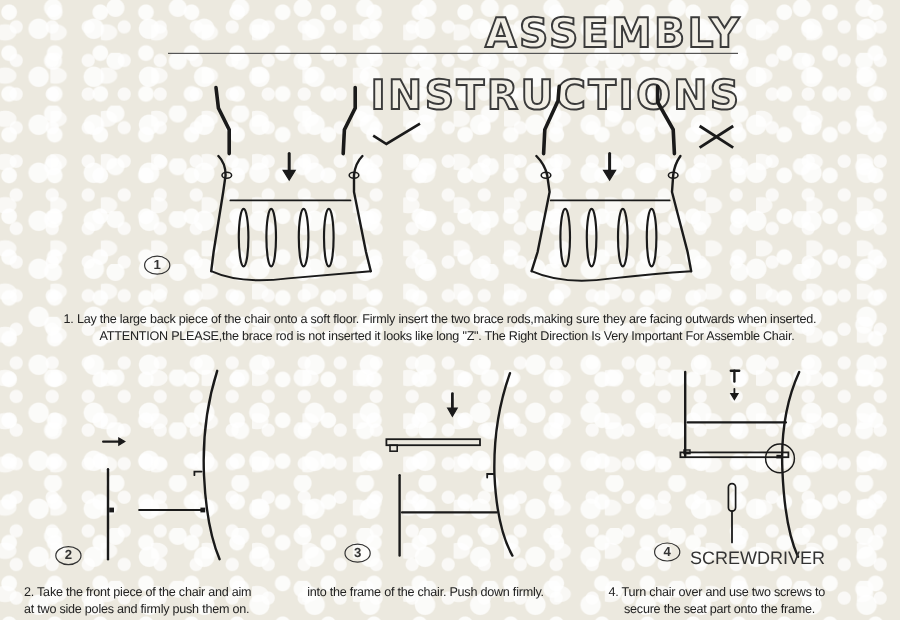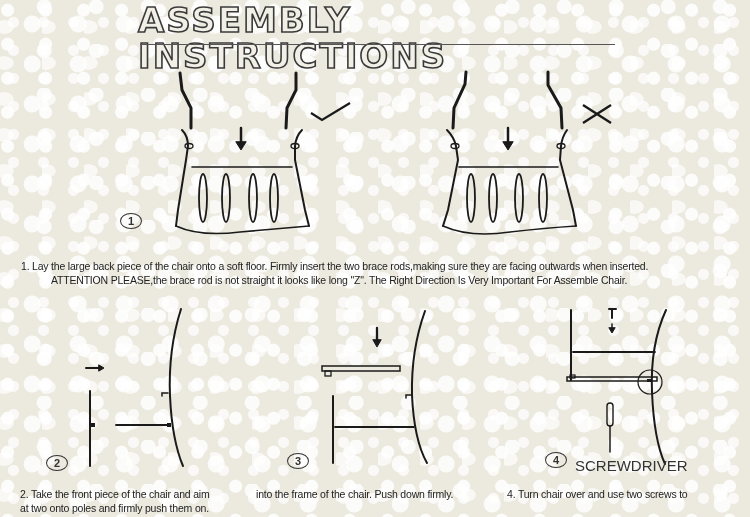--- a/index.html
+++ b/index.html
@@ -11,36 +11,36 @@
       radial-gradient(circle at 70% 60%, rgba(255,255,255,0.8) 0 8px, transparent 9px),
       radial-gradient(circle at 45% 80%, rgba(255,255,255,0.75) 0 5px, transparent 6px),
       radial-gradient(circle at 85% 15%, rgba(255,255,255,0.8) 0 7px, transparent 8px),
       radial-gradient(ellipse at 10% 75%, rgba(255,255,255,0.7) 0 9px, transparent 10px);
     background-size: 38px 34px, 46px 40px, 30px 28px, 52px 44px, 42px 36px;
     font-family:"Liberation Sans", sans-serif;
     color:#222;
   }
   .title {
     position:absolute; left:138px; top:2px; width:480px; height:40px;
-    text-align:left;
+    text-align:right;
     font-family:"DejaVu Sans", sans-serif; font-weight:bold;
-    font-size:34px; letter-spacing:2px; line-height:36px;
+    font-size:34px; letter-spacing:2px; line-height:52px;
     color:#f2efe6;
     -webkit-text-stroke:1.6px #3a3a3a;
     text-transform:uppercase;
   }
   .title-rule {
     position:absolute; left:140px; top:44px; width:475px; height:1px; background:#555;
   }
   svg.fig { position:absolute; overflow:visible; }
   .stepnum {
     position:absolute; width:20px; height:14px; border:1.2px solid #333; border-radius:50%;
     font-size:11px; line-height:14px; text-align:center; color:#333; font-weight:bold;
   }
-  .text { position:absolute; font-size:10.5px; line-height:14px; color:#222; letter-spacing:-0.2px; white-space:nowrap; }
+  .text { position:absolute; font-size:10.5px; line-height:14px; color:#222; letter-spacing:-0.2px; white-space:nowrap;margin-left:32px; }
   .text b { font-weight:normal; }
   .caption { position:absolute; font-size:10.5px; line-height:14px; color:#222; letter-spacing:-0.2px; }
   .label-sd { position:absolute; font-size:15px; color:#333; letter-spacing:0px; }
 </style>
 </head>
 <body>
 
 <div class="title">ASSEMBLY INSTRUCTIONS</div>
 <div class="title-rule"></div>
 
@@ -88,21 +88,21 @@
     <ellipse cx="543" cy="198" rx="4" ry="24" stroke-width="1.8"></ellipse>
   </g>
   <g stroke="#1a1a1a" stroke-width="2.4">
     <line x1="583" y1="105" x2="611" y2="123"></line>
     <line x1="583" y1="123" x2="611" y2="105"></line>
   </g>
 </svg>
 
 <div class="text" style="left:21px;top:259px">1.   Lay the large back piece of the chair onto a soft floor. Firmly insert the two brace rods,making sure they are facing outwards when inserted.</div>
 <div class="text" style="left:51px;top:273px">
-  <b>ATTENTION PLEASE</b><span>,the brace rod is not straight it looks like long "Z". The Right Direction Is Very Important For Assemble Chair.</span>
+  <b>ATTENTION PLEASE</b><span>,the brace rod is not inserted it looks like long "Z". The Right Direction Is Very Important For Assemble Chair.</span>
 </div>
 
 <svg class="fig" style="left:40px;top:300px;width:180px;height:175px" viewBox="40 300 180 175">
   <g stroke="#1a1a1a" fill="none" stroke-linecap="round">
     <path d="M181,309 Q168,350 170,396 Q172,440 183,466" stroke-width="2"></path>
     <line x1="86" y1="368" x2="100" y2="368" stroke-width="2"></line>
     <path d="M99,365 L104,368 L99,371 Z" fill="#1a1a1a"></path>
     <line x1="90" y1="391" x2="90" y2="466" stroke-width="2"></line>
     <rect x="91" y="423" width="4" height="4" fill="#1a1a1a" stroke="none"></rect>
     <line x1="116" y1="425" x2="170" y2="425" stroke-width="1.8"></line>
@@ -143,20 +143,21 @@
 
     <rect x="607" y="403" width="6" height="23" rx="3" stroke-width="1.4"></rect>
     <line x1="610" y1="426" x2="610" y2="452" stroke-width="1.5"></line>
   </g>
 </svg>
 <div class="stepnum" style="left:545px;top:452px">4</div>
 <div class="label-sd" style="left:575px;top:457px">SCREWDRIVER</div>
 
 <div class="caption" style="left:20px;top:487px">
   <div>2. Take the front piece of the chair and aim</div>
-  <div>at two onto poles and firmly push them on.</div>
+  <div>at two side poles and firmly push them on.</div>
 </div>
 <div class="caption" style="left:256px;top:487px">
   <div>into the frame of the chair. Push down firmly.</div>
 </div>
 <div class="caption" style="left:507px;top:487px">
   <div>4. Turn chair over and use two screws to</div>
+  <div style="padding-left:13px">secure the seat part onto the frame.</div>
 </div>
 
 </body></html>

